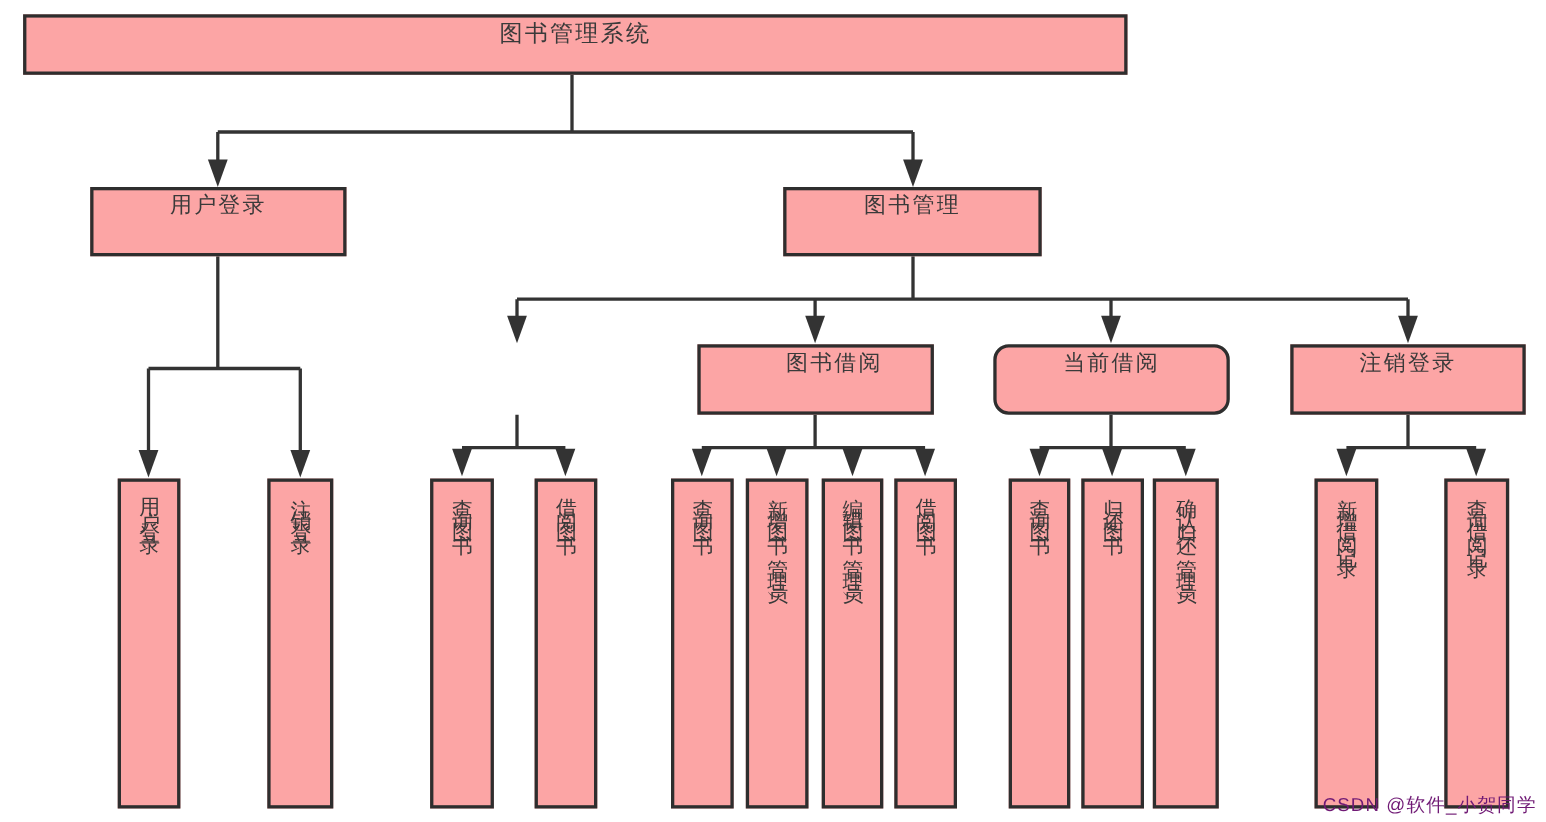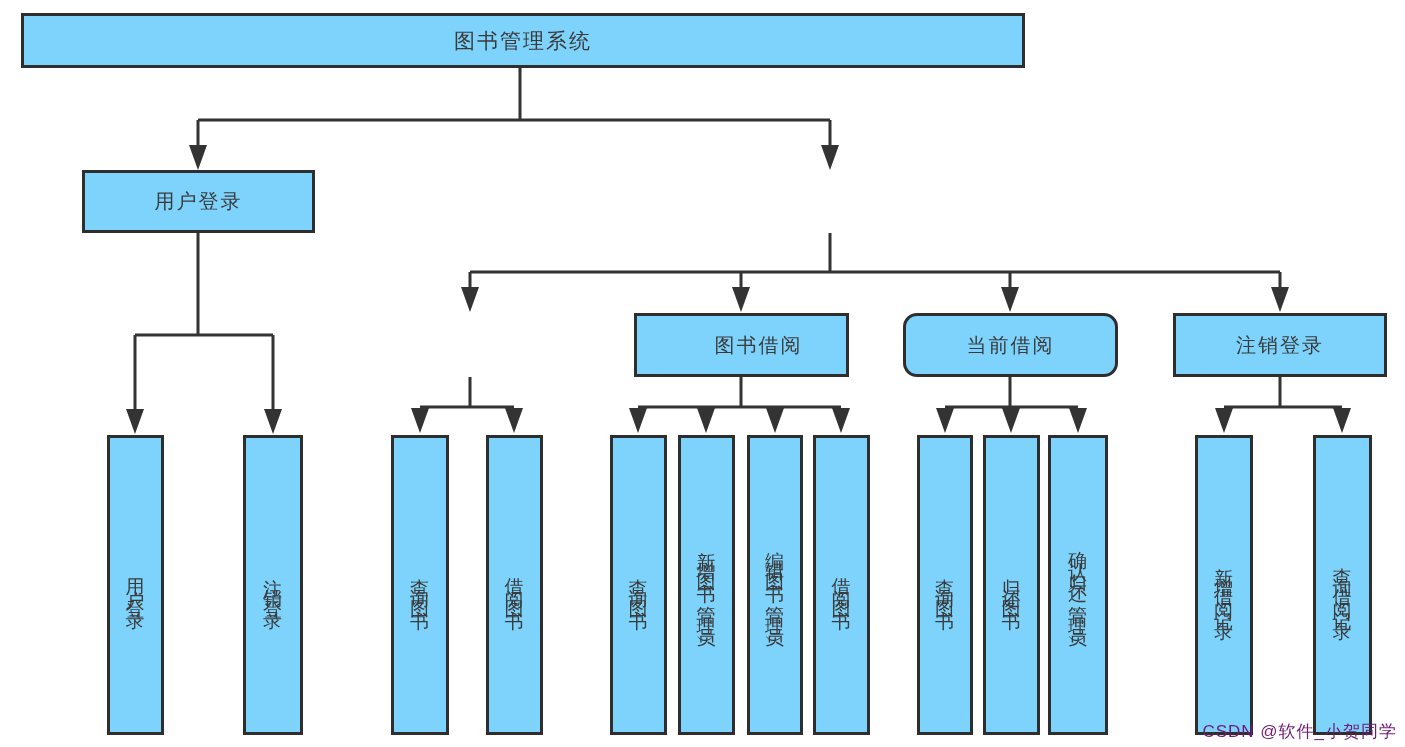--- a/index.html
+++ b/index.html
@@ -1,22 +1,22 @@
 <!DOCTYPE html>
 <html><head>
 <meta charset="utf-8">
 <style>
   html,body{margin:0;padding:0;background:#ffffff;}
   .canvas{
     position:relative;width:1405px;height:747px;background:#ffffff;overflow:hidden;
     font-family:"Liberation Sans", sans-serif;
   }
   .box{
-    position:absolute;box-sizing:border-box;border:3px solid #2e2e2e;background:#7dd3fc;
-    display:flex;align-items:center;justify-content:center;color:#3a3a3a;
+    position:absolute;box-sizing:border-box;border:3px solid #2e2e2e;background:#fca5a5;
+    display:flex;justify-content:center;color:#3a3a3a;
   }
   .hlabel{font-size:20px;letter-spacing:2px;white-space:nowrap;}
   .root-label{font-size:21px;letter-spacing:2px;white-space:nowrap;}
   .vlabel{
     writing-mode:vertical-rl;text-orientation:mixed;
     font-size:19px;letter-spacing:11px;line-height:1;white-space:nowrap;color:#3a3a3a;
   }
   svg.connectors{position:absolute;left:0;top:0;pointer-events:none;}
   .watermark{
     position:absolute;right:8px;bottom:4px;font-size:17px;color:#701a75;
@@ -90,20 +90,23 @@
     </g>
   </svg>
 
   <div id="root-box" class="box">
     <span class="root-label">图书管理系统</span>
   </div>
 
   <div id="l2-user" class="box">
     <span class="hlabel">用户登录</span>
   </div>
+  <div id="l2-book" class="box">
+    <span class="hlabel">图书管理</span>
+  </div>
 
   <div id="l3-borrow" class="box">
     <span class="hlabel">图书借阅</span>
   </div>
   <div id="l3-current" class="box">
     <span class="hlabel">当前借阅</span>
   </div>
   <div id="l3-records" class="box">
     <span class="hlabel">注销登录</span>
   </div>

